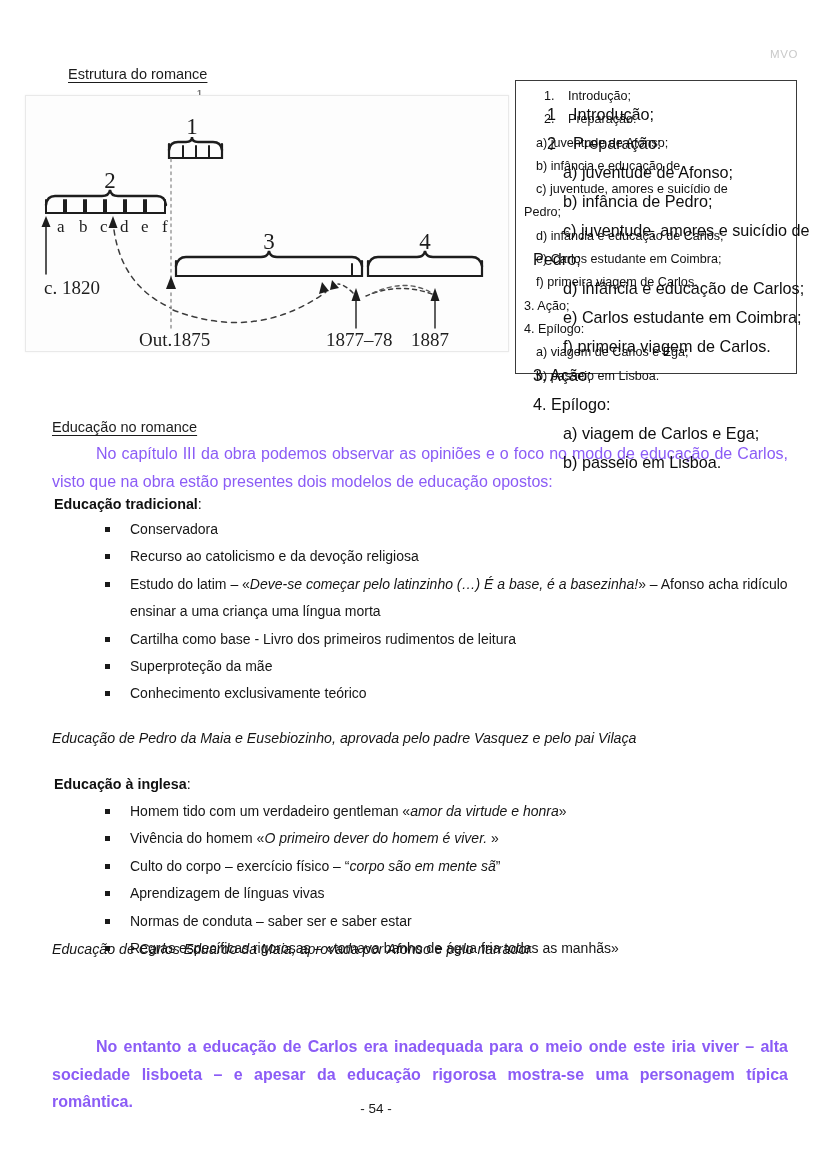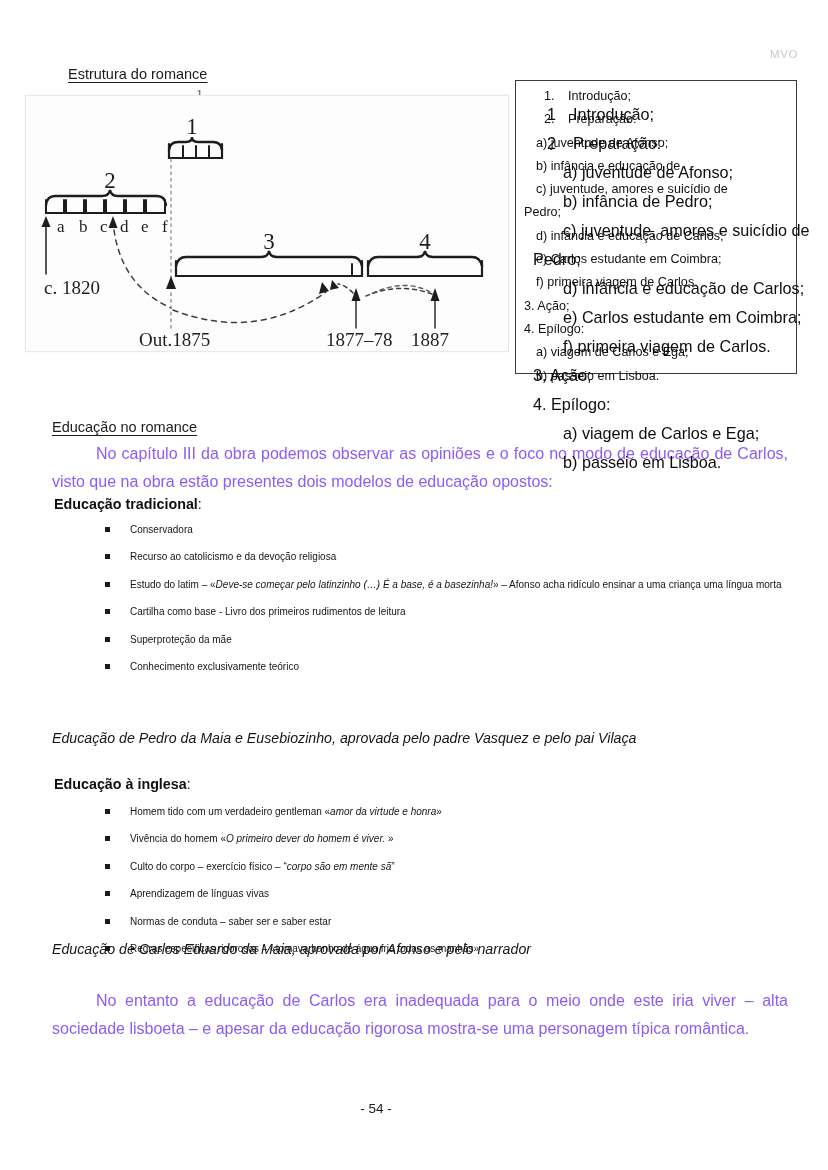--- a/index.html
+++ b/index.html
@@ -128,21 +128,21 @@
   }
   .subhead .reg { font-weight: 400; }
 
   .bullets {
     position: absolute;
     left: 52px;
     width: 740px;
     margin: 0;
     padding: 0;
     list-style: none;
-    font-size: 10px;
+    font-size: 14px;
     line-height: 27.4px;
     color: #151515;
   }
   .bullets li {
     position: relative;
     padding-left: 78px;
     margin: 0;
   }
   .bullets li::before {
     content: "";
@@ -325,15 +325,15 @@
   <li><span>Homem tido com um verdadeiro gentleman «</span><em class="q">amor da virtude e honra</em><span>»</span></li>
   <li><span>Vivência do homem «</span><em class="q">O primeiro dever do homem é viver. </em><span>»</span></li>
   <li><span>Culto do corpo – exercício físico – “</span><em class="q">corpo são em mente sã</em><span>”</span></li>
   <li>Aprendizagem de línguas vivas</li>
   <li>Normas de conduta – saber ser e saber estar</li>
   <li>Regras específicas rigorosas – «tomava banho de água fria todas as manhãs»</li>
 </ul>
 
 <div class="caption-italic" style="top:941px;">Educação de Carlos Eduardo da Maia, aprovada por Afonso e pelo narrador</div>
 
-<div class="para indent" style="top:987px;">No entanto a educação de Carlos era inadequada para o meio onde este iria viver – alta sociedade lisboeta – e apesar da educação rigorosa mostra-se uma personagem típica romântica.</div>
+<div class="para indent" style="top:1033px;font-weight:bold;">No entanto a educação de Carlos era inadequada para o meio onde este iria viver – alta sociedade lisboeta – e apesar da educação rigorosa mostra-se uma personagem típica romântica.</div>
 
 <div class="footer">- 54 -</div>
 
 </body></html>

